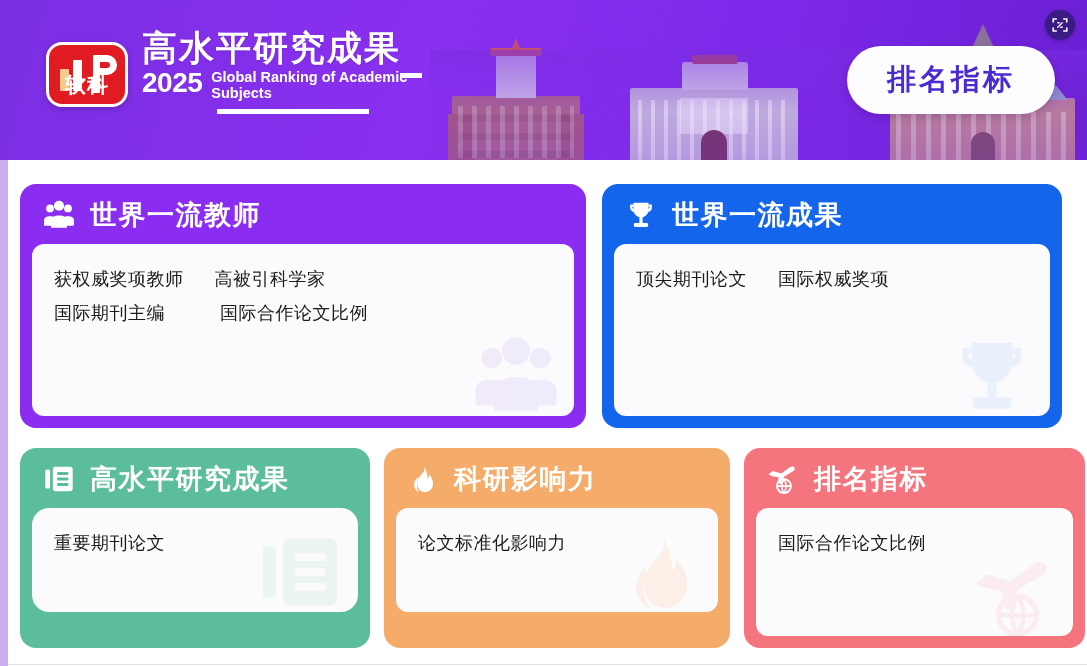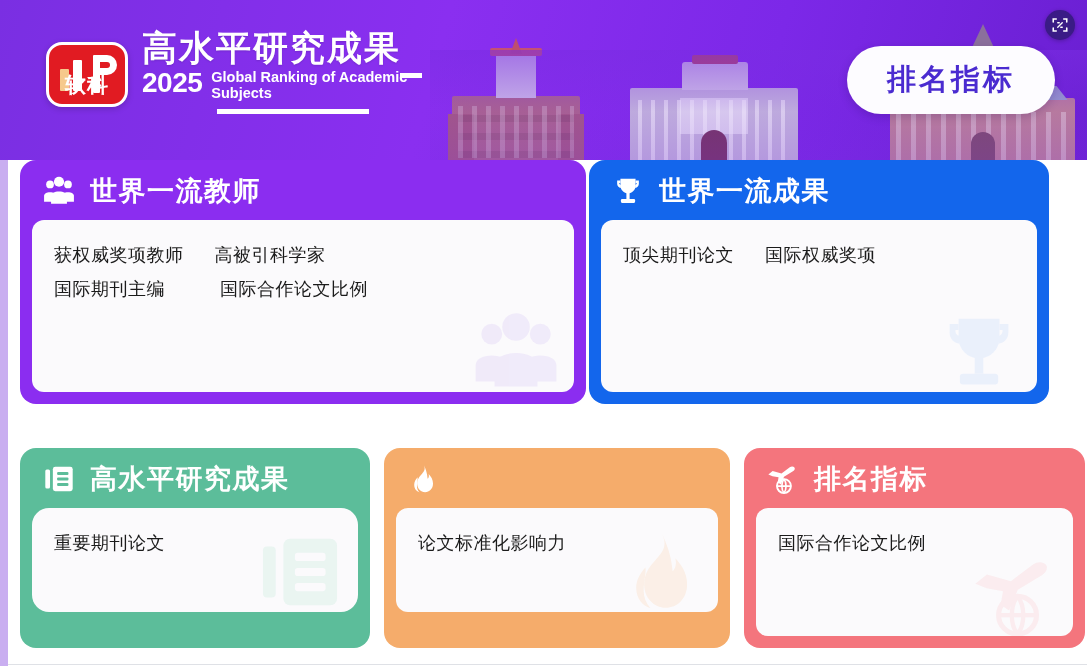--- a/index.html
+++ b/index.html
@@ -98,21 +98,21 @@
     border-radius:50%; background:#3a1b86; cursor:pointer;
     display:flex; align-items:center; justify-content:center;
     box-shadow:0 1px 4px rgba(0,0,0,.25);
   }
 
   
   #content {
     position:absolute; left:8px; top:160px; width:1079px; height:506px;
     background:#ffffff;
   }
-  #grid-top { position:absolute; left:12px; top:0; display:flex; gap:3px; }
+  #grid-top { position:absolute; left:12px; top:24px; display:flex; gap:16px; }
   #grid-bottom { position:absolute; left:12px; top:288px; display:flex; gap:14px; }
 
   .card { border-radius:16px; position:relative; overflow:hidden; cursor:pointer; }
   .card-head {
     display:flex; align-items:center; gap:14px;
     padding:14px 22px 12px 22px;
   }
   .card-head .h-icon { width:34px; height:34px; flex:0 0 34px; display:block; }
   .card-head .h-title { color:#fff; font-size:27px; font-weight:bold; letter-spacing:1.5px; line-height:1; }
   .card-body {
@@ -304,20 +304,21 @@
       </div>
 
       <div class="card" id="card-impact" style="background:#f5ac6b">
         <div class="card-head">
           <span class="h-icon">
             <svg viewBox="0 0 36 36" width="34" height="34" fill="#ffffff">
               <path d="M18.6 2.5c2.6 5.2.4 7.6-1.6 9.9-2.4 2.8-5.2 5.6-5.2 10.4 0 5.3 3.9 9.2 8.4 9.2s8.4-3.5 8.4-9.2c0-4.6-2.3-7.6-4.6-10.2.5 2.2.2 4-1.1 5.1-.4-6.1-2.4-11-4.3-15.2z"></path>
               <path d="M12.3 16.2c-2.2 2.4-3.6 5-3.6 8 0 4.2 2.4 7 5.6 8-1.8-2-2.7-4.4-2.7-6.9 0-3.6 1-6.3.7-9.1z"></path>
             </svg>
           </span>
+          <span class="h-title">科研影响力</span>
         </div>
         <div class="card-body">
           <svg class="wm" style="opacity:.5" viewBox="0 0 36 36" fill="#fbe4d1">
             <path d="M18.6 2.5c2.6 5.2.4 7.6-1.6 9.9-2.4 2.8-5.2 5.6-5.2 10.4 0 5.3 3.9 9.2 8.4 9.2s8.4-3.5 8.4-9.2c0-4.6-2.3-7.6-4.6-10.2.5 2.2.2 4-1.1 5.1-.4-6.1-2.4-11-4.3-15.2z"></path>
             <path d="M12.3 16.2c-2.2 2.4-3.6 5-3.6 8 0 4.2 2.4 7 5.6 8-1.8-2-2.7-4.4-2.7-6.9 0-3.6 1-6.3.7-9.1z"></path>
           </svg>
           <div class="rows">
             <div class="row">
               <span>论文标准化影响力</span>
             </div>

